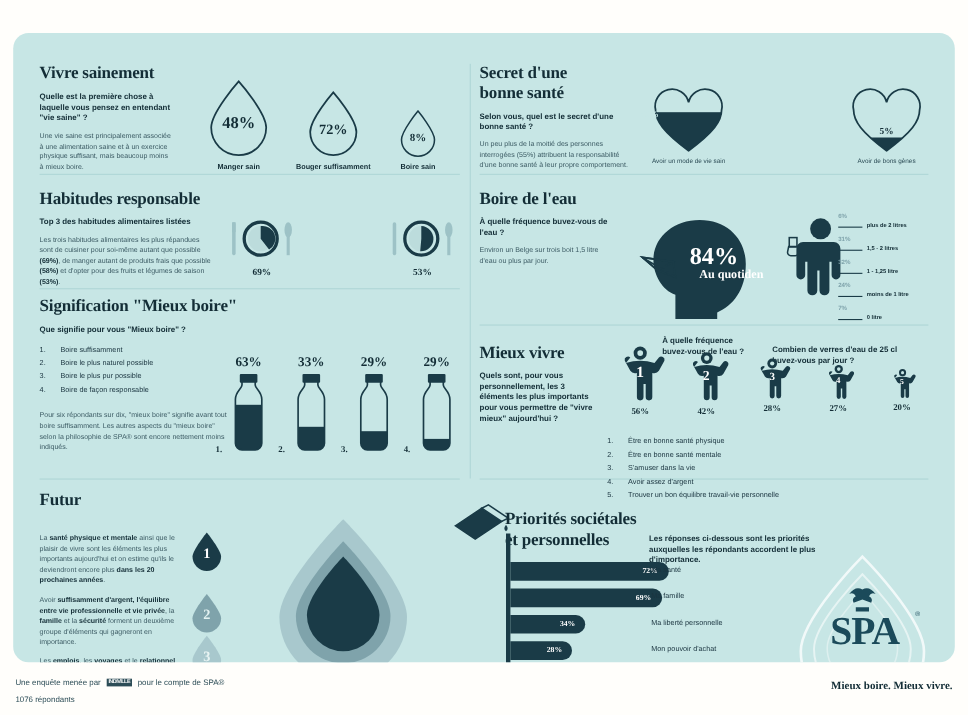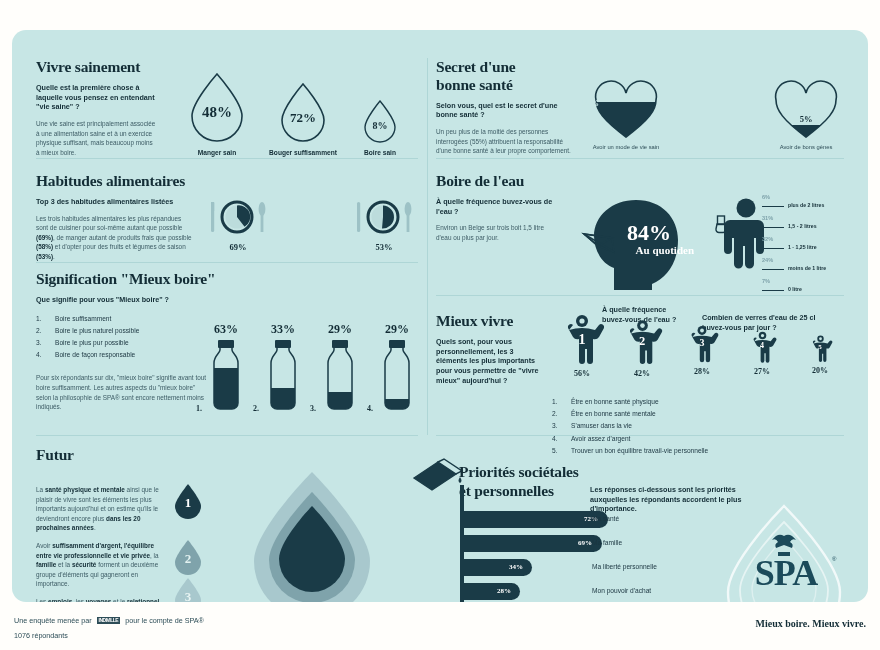--- a/index.html
+++ b/index.html
@@ -107,21 +107,21 @@
             </defs>
         <rect x="0" y="43" width="66" height="26" fill="#1a3b47" clip-path="url(#hc3)"></rect>
         <path d="M33 55 C10 38 3 28 3 18 A14 14 0 0 1 33 11 A14 14 0 0 1 63 18 C63 28 56 38 33 55 Z" fill="none" stroke="#1a3b47" stroke-width="1.6"></path>
       </svg>
       <div class="pct abs" style="left:0;top:32px;width:88px;text-align:center;font-size:8.5px;">5%</div>
       <div class="lab-thin" style="margin-top:4px;">Avoir de bons gènes</div>
     </div>
   </div>
 
   <div class="abs" style="left:24px;top:142px;width:382px;">
-    <h2 class="sect">Habitudes alimentaires</h2>
+    <h2 class="sect">Habitudes responsable</h2>
     <div class="q" style="width:160px;">Top 3 des habitudes alimentaires listées</div>
     <div class="body" style="width:158px;" id="s3body"><span>Les trois habitudes alimentaires les plus répandues sont de cuisiner pour soi-même autant que possible </span><b>(69%)</b><span>, de manger autant de produits frais que possible </span><b>(58%)</b><span> et d'opter pour des fruits et légumes de saison </span><b>(53%)</b><span>.</span></div>
   </div>
   <div class="abs" style="left:190px;top:168px;width:216px;height:60px;">
     <div class="abs" style="left:0;top:0;width:72px;text-align:center;">
       <svg width="56" height="40" viewBox="0 0 56 40" style="margin:0 8px;">
         <rect x="1" y="4" width="3.2" height="30" rx="1.6" fill="#9dc2c6"></rect>
             <rect x="1" y="4" width="3.2" height="9" fill="#9dc2c6"></rect>
         <ellipse cx="52" cy="11" rx="3.4" ry="7" fill="#9dc2c6"></ellipse>
             <rect x="50.6" y="13" width="2.8" height="21" fill="#9dc2c6"></rect>

